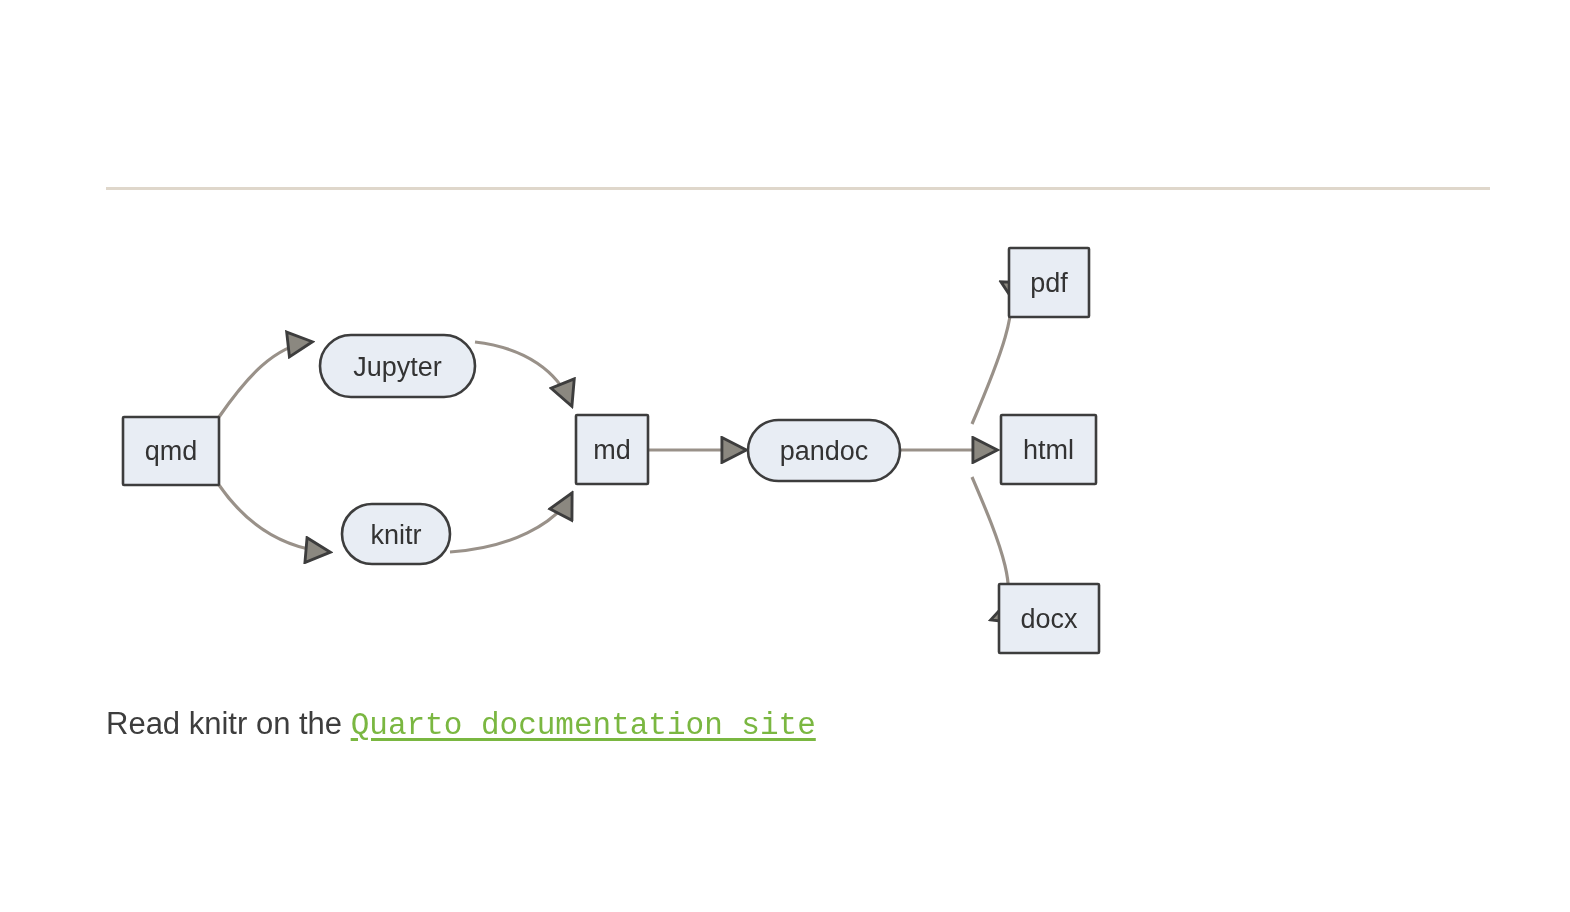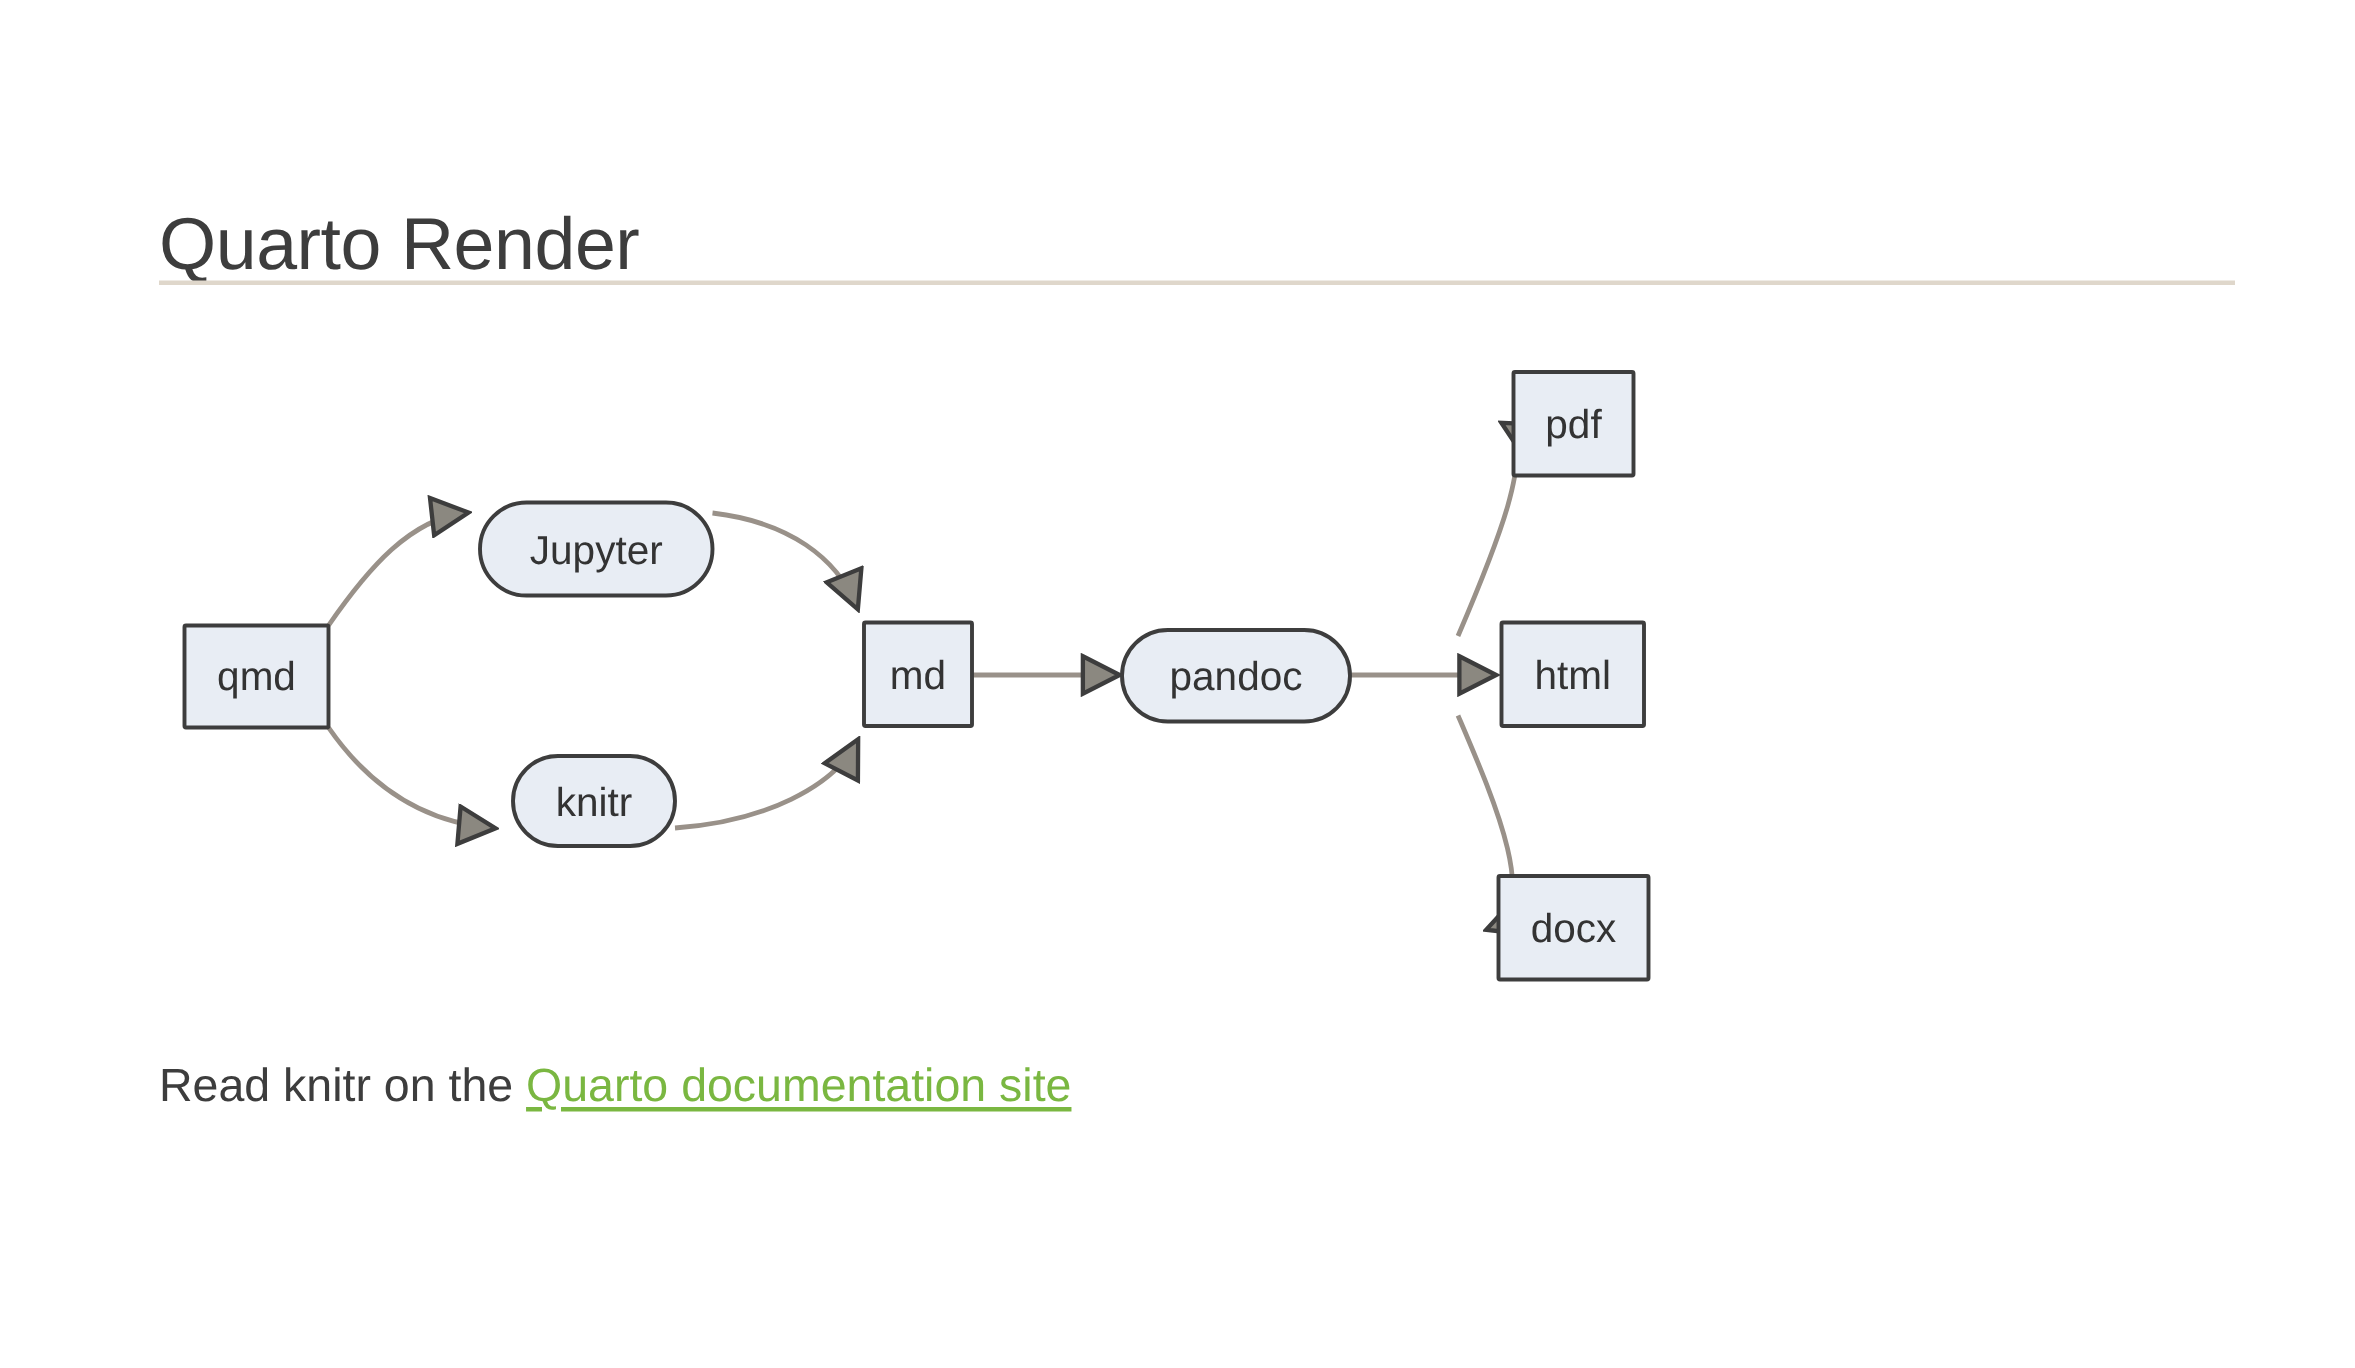--- a/index.html
+++ b/index.html
@@ -56,36 +56,36 @@
     color: #3d3d3d;
     white-space: nowrap;
     line-height: 1.35;
   }
   .read-more .doc-link {
     color: #7ab741;
     text-decoration: underline;
     text-decoration-color: #7ab741;
     text-underline-offset: 4px;
     cursor: pointer;
+    font-family: Liberation Mono, monospace;
   }
   
   .node-label {
     font-family: "Liberation Sans", sans-serif;
     font-size: 27px;
     fill: #333333;
     dominant-baseline: central;
     text-anchor: middle;
   }
 </style>
 </head>
 <body>
 
 <div class="page">
 
-  <h1 class="page-title">Quarto Render</h1>
 
   <div class="title-rule"></div>
 
   <div class="diagram-wrap">
     <svg width="1060" height="450" viewBox="0 0 1060 450" xmlns="http://www.w3.org/2000/svg">
       <defs>
         <marker id="arrow" viewBox="0 0 12 12" refX="10" refY="6" markerWidth="9" markerHeight="9" orient="auto-start-reverse">
           <path d="M0.8,0.8 L11,6 L0.8,11.2 Z" fill="#8b8880" stroke="#3d3d3d" stroke-width="1.2" stroke-linejoin="miter"></path>
         </marker>
       </defs>

